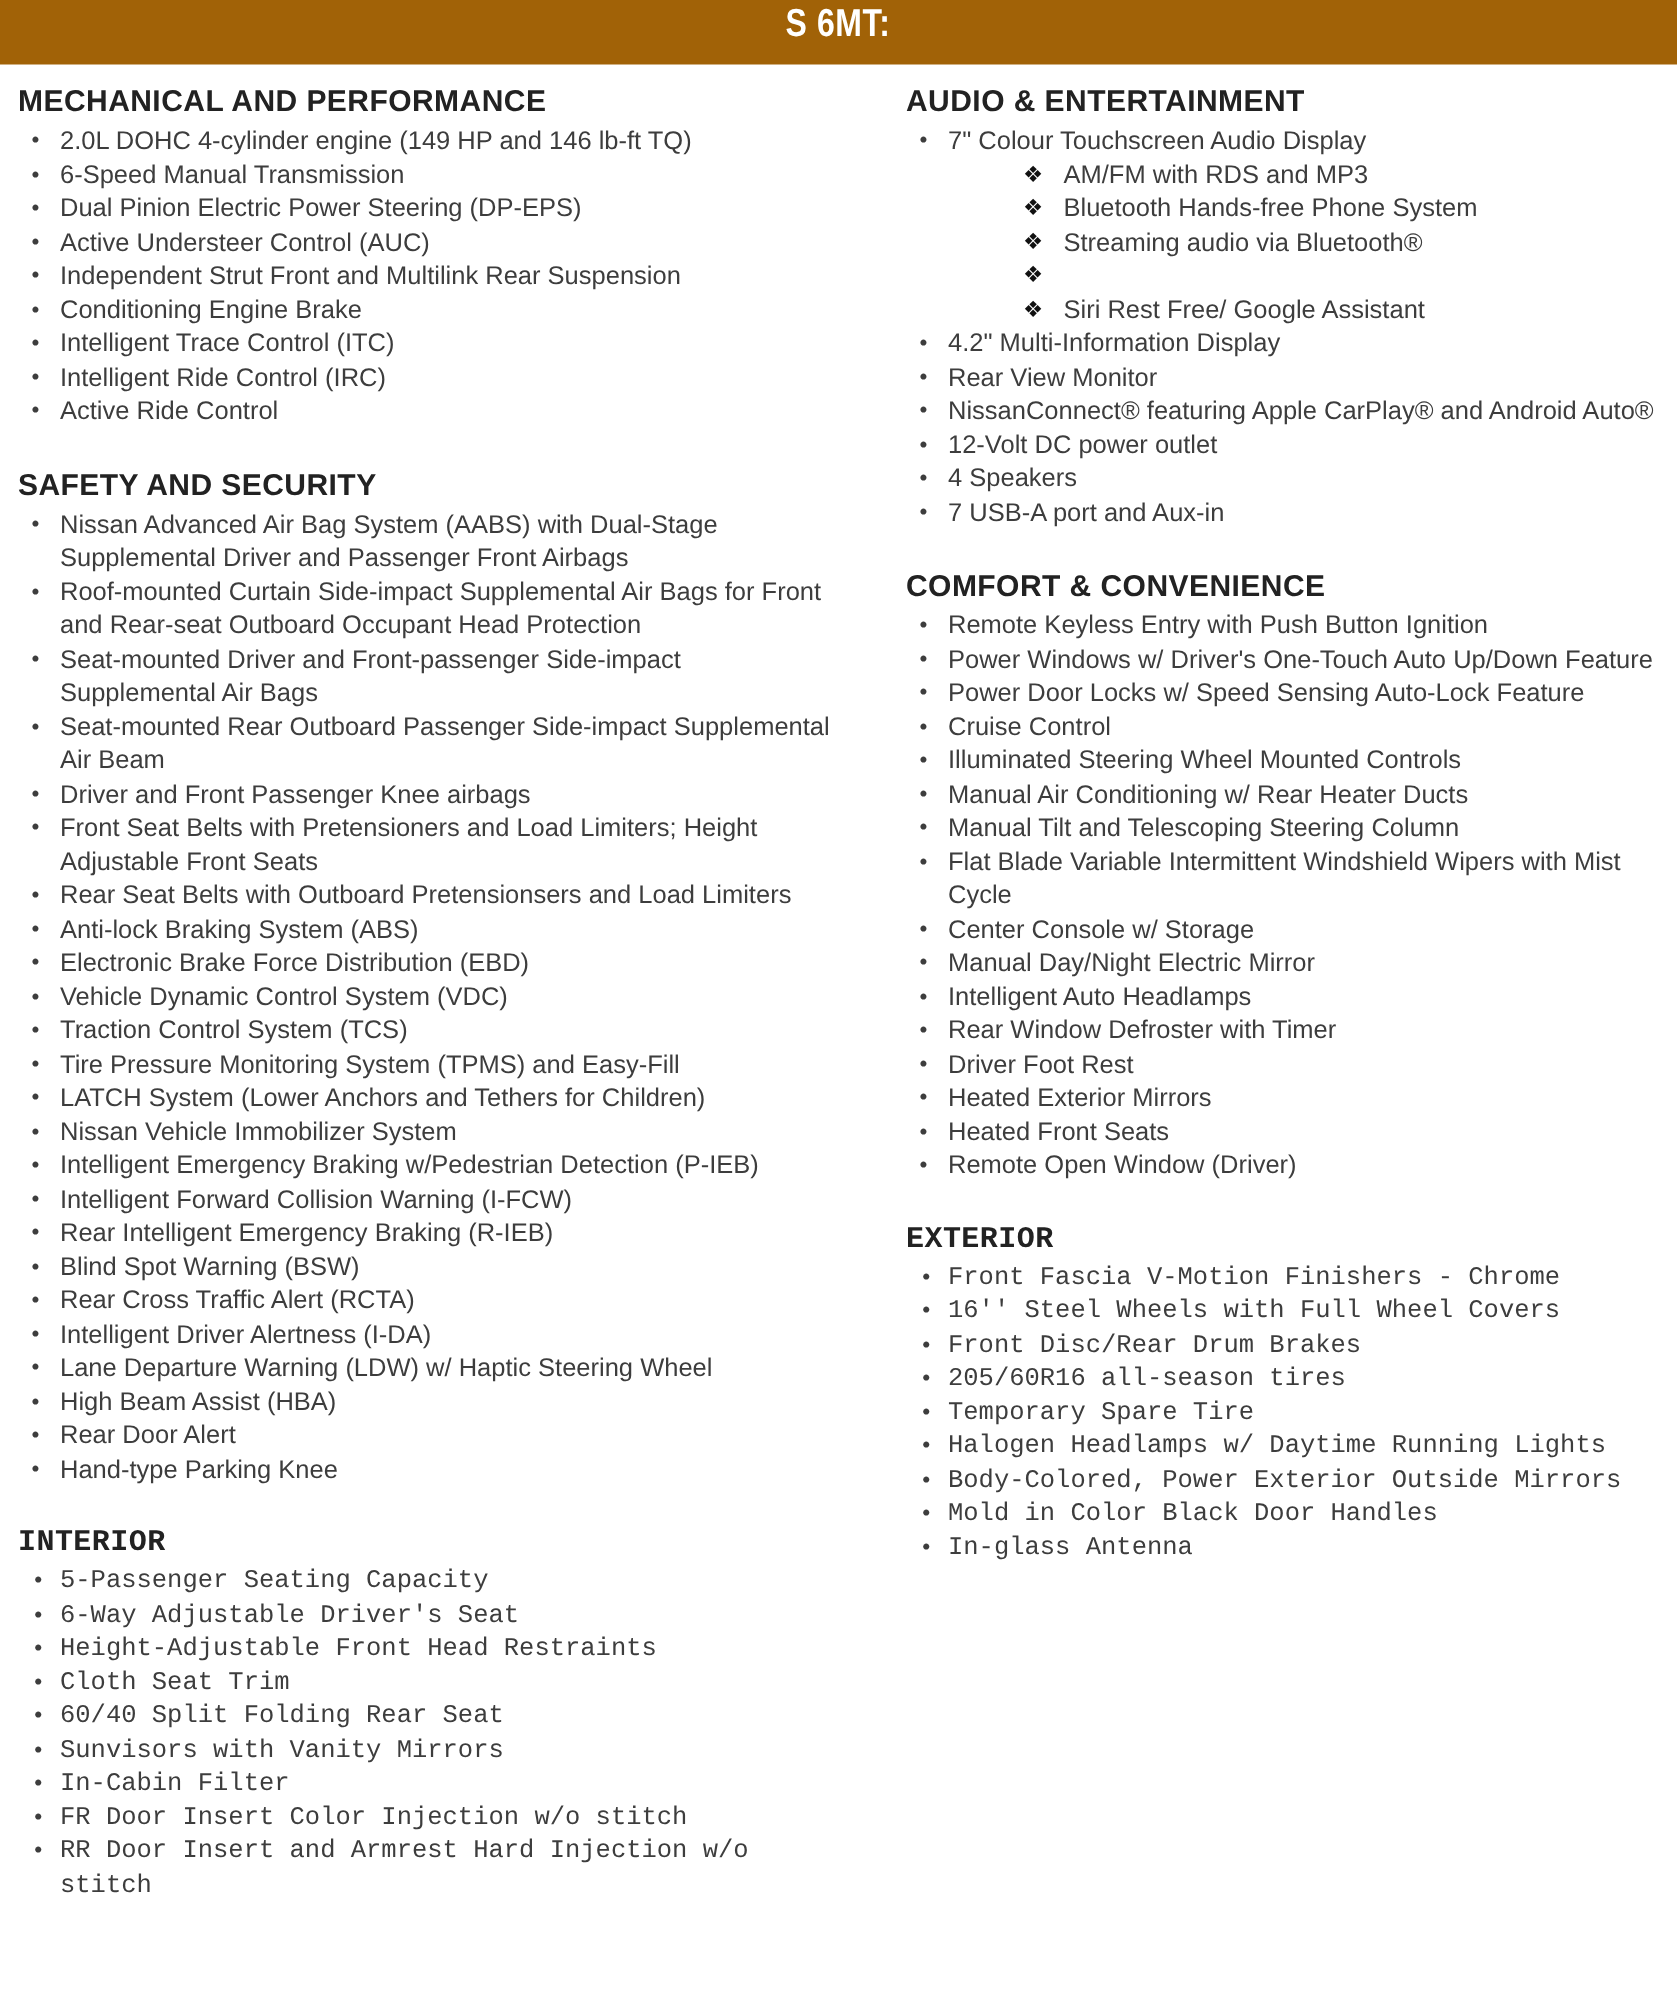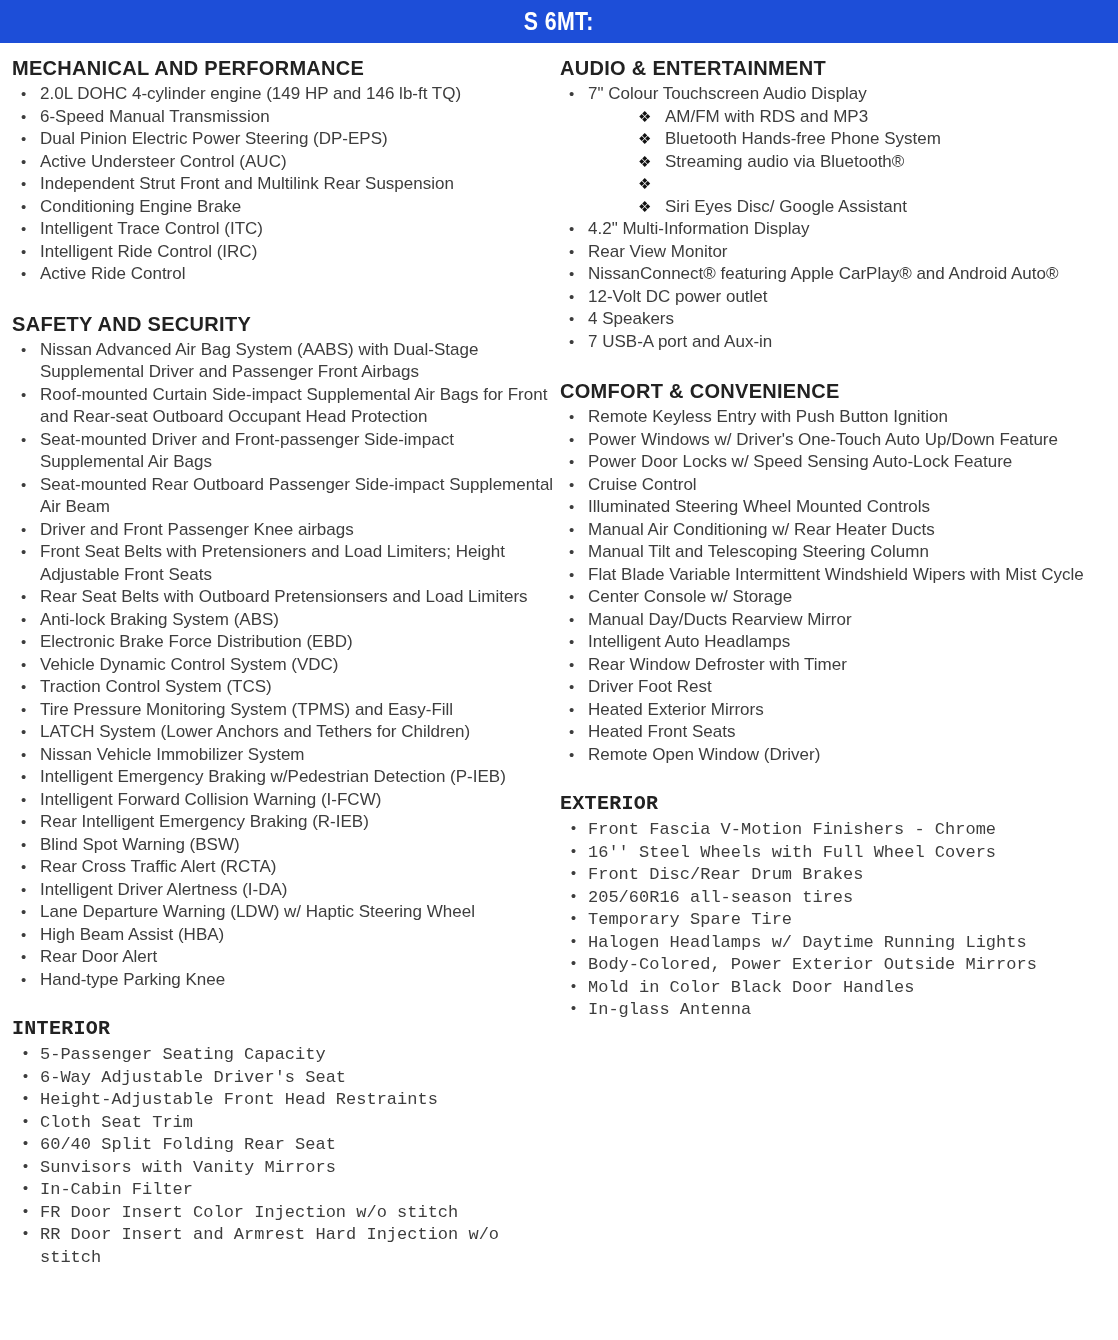--- a/index.html
+++ b/index.html
@@ -7,38 +7,39 @@
   body {
     width: 1118px;
     height: 1340px;
     font-family: "Liberation Sans", sans-serif;
     color: #3d3d3d;
     overflow: hidden;
   }
   .title-bar {
     width: 100%;
     height: 43px;
-    background: #1d4ed8;
+    background: #a16207;
     display: flex;
-    align-items: center;
+    align-items: flex-start;
     justify-content: center;
   }
   .title-bar h1 {
     color: #ffffff;
     font-size: 26px;
     font-weight: 600;
     letter-spacing: 0.5px;
     transform: scaleX(0.82);
     transform-origin: center;
     white-space: nowrap;
   }
   .content {
     display: grid;
     grid-template-columns: 548px 1fr;
     padding: 12px 6px 0 12px;
+    gap: 44px;
   }
   .col { min-width: 0; }
   .section { margin-bottom: 25px; }
   .section:last-child { margin-bottom: 0; font-family: Liberation Mono, monospace; }
   .heading {
     font-size: 20px;
     font-weight: 700;
     color: #222222;
     letter-spacing: 0.3px;
     line-height: 26px;
@@ -279,21 +280,21 @@
           </li>
           <li class="item sub">
             <span class="bullet">❖</span>
             <span class="text">Streaming audio via Bluetooth®</span>
           </li>
           <li class="item sub">
             <span class="bullet">❖</span>
           </li>
           <li class="item sub">
             <span class="bullet">❖</span>
-            <span class="text">Siri Eyes Disc/ Google Assistant</span>
+            <span class="text">Siri Rest Free/ Google Assistant</span>
           </li>
           <li class="item">
             <span class="bullet">•</span>
             <span class="text">4.2" Multi-Information Display</span>
           </li>
           <li class="item">
             <span class="bullet">•</span>
             <span class="text">Rear View Monitor</span>
           </li>
           <li class="item">
@@ -348,21 +349,21 @@
           <li class="item">
             <span class="bullet">•</span>
             <span class="text">Flat Blade Variable Intermittent Windshield Wipers with Mist Cycle</span>
           </li>
           <li class="item">
             <span class="bullet">•</span>
             <span class="text">Center Console w/ Storage</span>
           </li>
           <li class="item">
             <span class="bullet">•</span>
-            <span class="text">Manual Day/Ducts Rearview Mirror</span>
+            <span class="text">Manual Day/Night Electric Mirror</span>
           </li>
           <li class="item">
             <span class="bullet">•</span>
             <span class="text">Intelligent Auto Headlamps</span>
           </li>
           <li class="item">
             <span class="bullet">•</span>
             <span class="text">Rear Window Defroster with Timer</span>
           </li>
           <li class="item">

